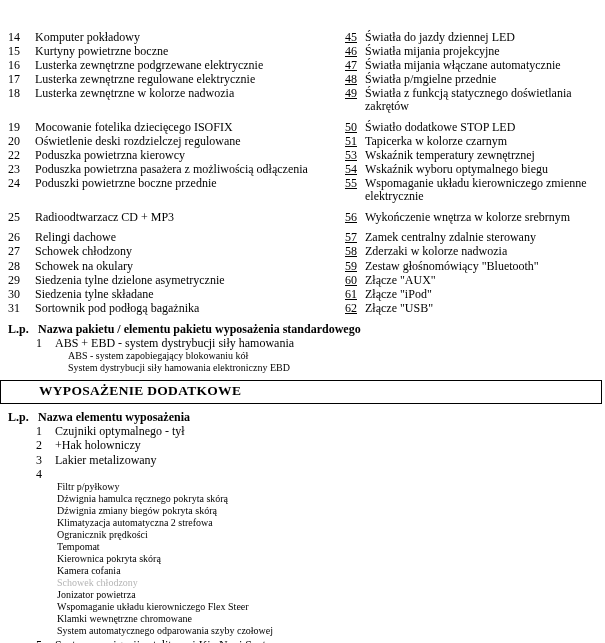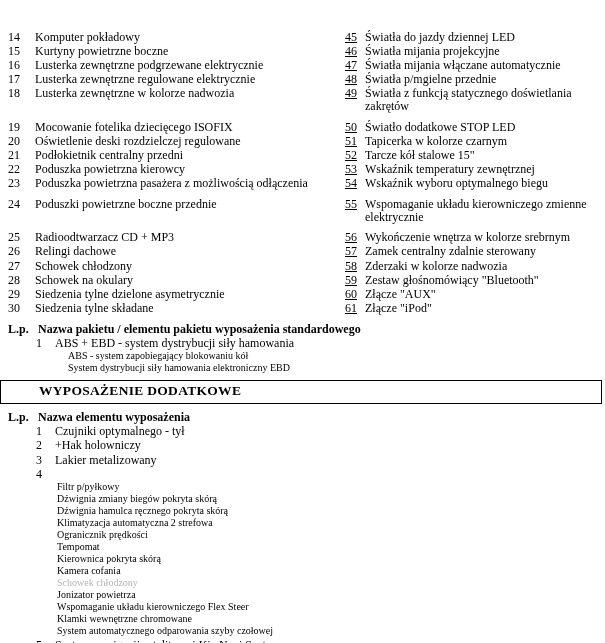--- a/index.html
+++ b/index.html
@@ -96,26 +96,20 @@
           <td class="rnum">50</td>
           <td class="rtxt">Światło dodatkowe STOP LED</td>
         </tr>
         <tr class="eq-row">
           <td class="lnum">20</td>
           <td class="ltxt">Oświetlenie deski rozdzielczej regulowane</td>
           <td class="rnum">51</td>
           <td class="rtxt">Tapicerka w kolorze czarnym</td>
         </tr>
         <tr class="eq-row">
-          <td class="lnum">21</td>
-          <td class="ltxt">Podłokietnik centralny przedni</td>
-          <td class="rnum">52</td>
-          <td class="rtxt">Tarcze kół stalowe 15"</td>
-        </tr>
-        <tr class="eq-row">
           <td class="lnum">22</td>
           <td class="ltxt">Poduszka powietrzna kierowcy</td>
           <td class="rnum">53</td>
           <td class="rtxt">Wskaźnik temperatury zewnętrznej</td>
         </tr>
         <tr class="eq-row">
           <td class="lnum">23</td>
           <td class="ltxt">Poduszka powietrzna pasażera z możliwością odłączenia</td>
           <td class="rnum">54</td>
           <td class="rtxt">Wskaźnik wyboru optymalnego biegu</td>
@@ -154,20 +148,26 @@
           <td class="lnum">29</td>
           <td class="ltxt">Siedzenia tylne dzielone asymetrycznie</td>
           <td class="rnum">60</td>
           <td class="rtxt">Złącze "AUX"</td>
         </tr>
         <tr class="eq-row">
           <td class="lnum">30</td>
           <td class="ltxt">Siedzenia tylne składane</td>
           <td class="rnum">61</td>
           <td class="rtxt">Złącze "iPod"</td>
+        </tr>
+        <tr class="eq-row">
+          <td class="lnum">31</td>
+          <td class="ltxt">Sortownik pod podłogą bagażnika</td>
+          <td class="rnum">62</td>
+          <td class="rtxt">Złącze "USB"</td>
         </tr>
       </tbody>
   </table>
 
   <div class="list-header">
     <span class="lp">L.p.</span>
     <span class="hl">Nazwa pakietu / elementu pakietu wyposażenia standardowego</span>
   </div>
   <div id="std-items">
       <div class="item-row">
@@ -196,22 +196,22 @@
         <span class="ilabel">+Hak holowniczy</span>
       </div>
       <div class="item-row">
         <span class="inum">3</span>
         <span class="ilabel">Lakier metalizowany</span>
       </div>
       <div class="item-row">
         <span class="inum">4</span>
       </div>
       <div class="sub-row">Filtr p/pyłkowy</div>
+      <div class="sub-row">Dźwignia hamulca ręcznego pokryta skórą</div>
       <div class="sub-row">Dźwignia zmiany biegów pokryta skórą</div>
-      <div class="sub-row">Dźwignia hamulca ręcznego pokryta skórą</div>
       <div class="sub-row">Klimatyzacja automatyczna 2 strefowa</div>
       <div class="sub-row">Ogranicznik prędkości</div>
       <div class="sub-row">Tempomat</div>
       <div class="sub-row">Kierownica pokryta skórą</div>
       <div class="sub-row">Kamera cofania</div>
       <div class="sub-row muted">Schowek chłodzony</div>
       <div class="sub-row">Jonizator powietrza</div>
       <div class="sub-row">Wspomaganie układu kierowniczego Flex Steer</div>
       <div class="sub-row">Klamki wewnętrzne chromowane</div>
       <div class="sub-row">System automatycznego odparowania szyby czołowej</div>

